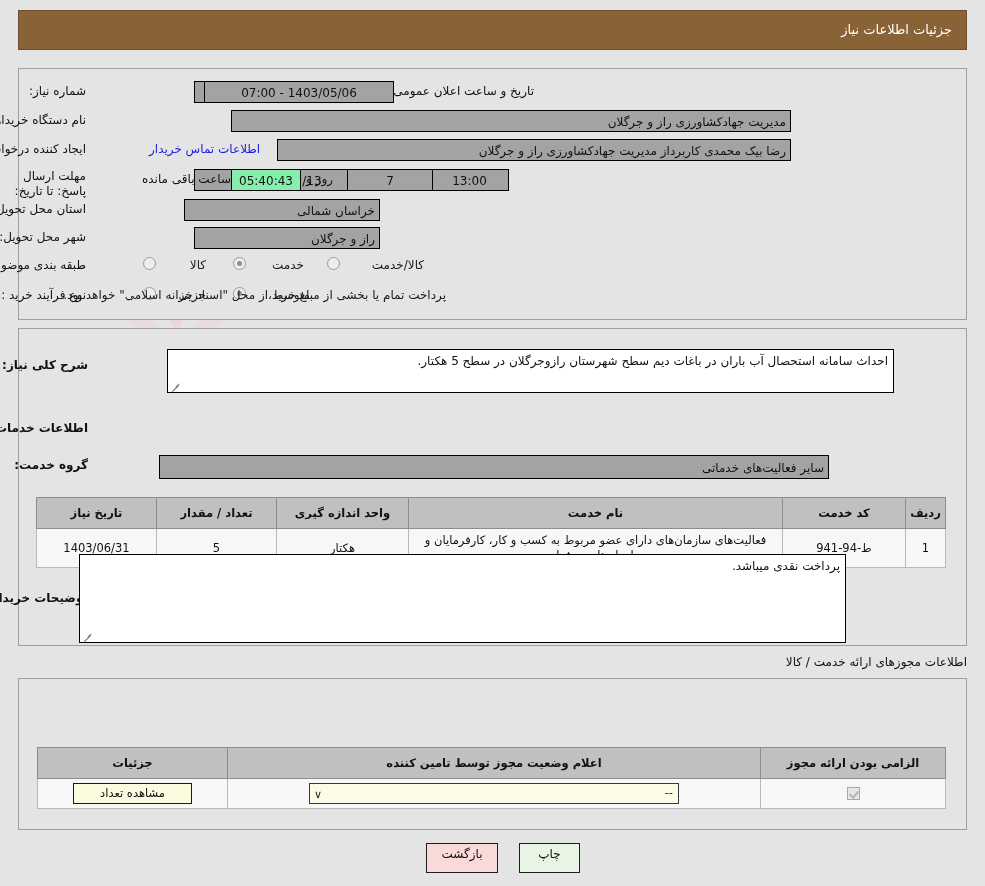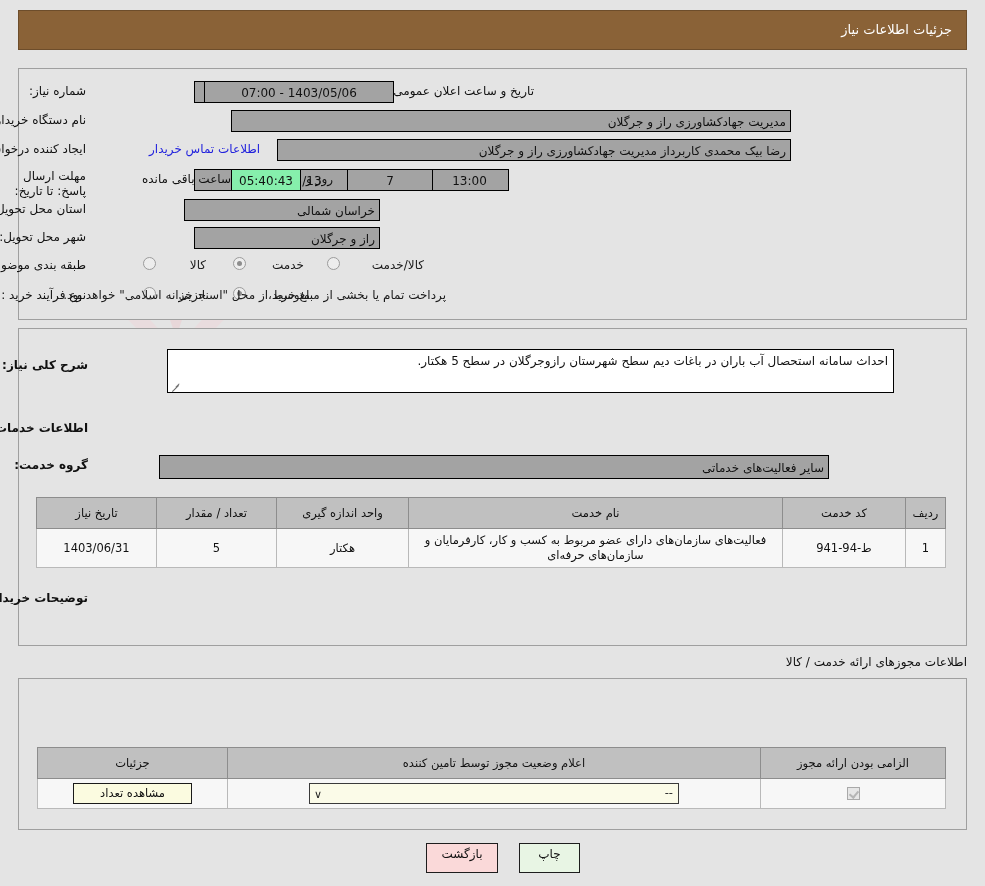--- a/index.html
+++ b/index.html
@@ -172,21 +172,21 @@
   table.grid {
     position: absolute;
     border-collapse: collapse;
     font-size: 11.5px;
     background: #fff;
     table-layout: fixed;
   }
   table.grid th {
     background: #c0c0c0;
     border: 1px solid #8d8d8d;
-    font-weight: normal;
+    font-weight: bold;
     color: #111;
     height: 26px;
     padding: 2px 0;
     text-align: center;
     font-size: 11.5px;
     margin-left: 24px;
   }
   table.grid td {
     background: #f7f7f7;
     border: 1px solid #b9b9b9;
@@ -372,20 +372,27 @@
         <td>ط-94-941</td>
         <td>فعالیت‌های سازمان‌های دارای عضو مربوط به کسب و کار، کارفرمایان و سازمان‌های حرفه‌ای</td>
         <td>هکتار</td>
         <td>5</td>
         <td>1403/06/31</td>
       </tr>
     </tbody>
   </table>
 
   <div class="lbl lbl-b" style="right:878px; top:262px;">توضیحات خریدار:</div>
+  <div class="ta" style="left:60px; top:225px; width:767px; height:89px;">
+    <span>پرداخت نقدی میباشد.</span>
+    <span class="ta-grip">
+      <i style="top:8px; width:9px;"></i>
+        <i style="top:5px; width:5px; left:4px;"></i>
+    </span>
+  </div>
 </div>
 
 <div class="cap" style="right:18px; top:655px; z-index:3;">اطلاعات مجوزهای ارائه خدمت / کالا</div>
 
 <div class="panel" id="panel-permit">
   <table class="grid" id="permits-table" style="right:20px; top:68px; width:908px;">
     <colgroup>
       <col style="width:185px">
         <col style="width:533px">
         <col style="width:190px">

